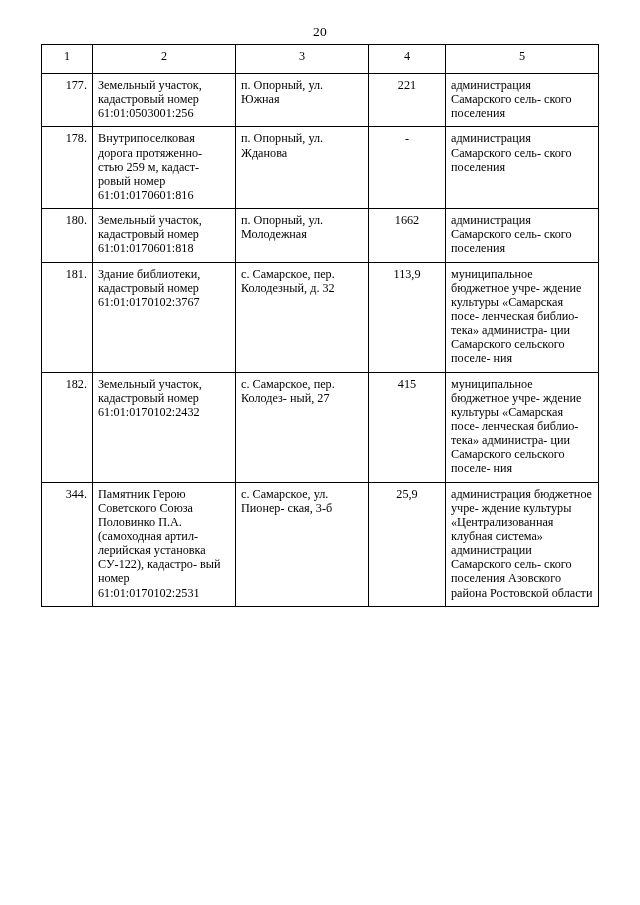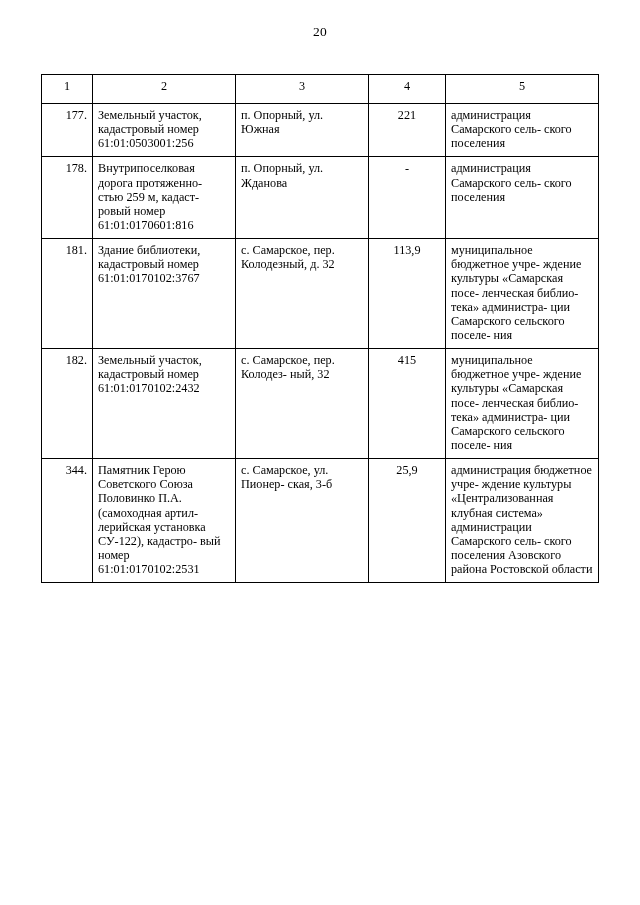--- a/index.html
+++ b/index.html
@@ -18,21 +18,21 @@
   .page {
     width: 640px;
     height: 905px;
     position: relative;
     box-sizing: border-box;
   }
   .page-number {
     text-align: center;
     font-size: 13.5px;
     margin-top: 24px;
-    margin-bottom: 34px;
+    margin-bottom: 4px;
     letter-spacing: 0.2px;
   }
   table.reg-table {
     border-collapse: collapse;
     margin: 0 auto;
     width: 502px;
     table-layout: fixed;
   }
   table.reg-table td {
     border: 1px solid #000000;
@@ -98,20 +98,32 @@
 ровый номер
 61:01:0170601:816</td>
         <td class="col-addr">п. Опорный,
 ул. Жданова</td>
         <td class="col-area dash">-</td>
         <td class="col-owner">администрация
 Самарского сель-
 ского поселения</td>
       </tr>
       <tr>
+        <td class="col-num num-cell">180.</td>
+        <td class="col-name">Земельный участок,
+кадастровый номер
+61:01:0170601:818</td>
+        <td class="col-addr">п. Опорный,
+ул. Молодежная</td>
+        <td class="col-area">1662</td>
+        <td class="col-owner">администрация
+Самарского сель-
+ского поселения</td>
+      </tr>
+      <tr>
         <td class="col-num num-cell">181.</td>
         <td class="col-name">Здание библиотеки,
 кадастровый номер
 61:01:0170102:3767</td>
         <td class="col-addr">с. Самарское,
 пер. Колодезный,
 д. 32</td>
         <td class="col-area">113,9</td>
         <td class="col-owner">муниципальное
 бюджетное учре-
@@ -123,21 +135,21 @@
 сельского поселе-
 ния</td>
       </tr>
       <tr>
         <td class="col-num num-cell">182.</td>
         <td class="col-name">Земельный участок,
 кадастровый номер
 61:01:0170102:2432</td>
         <td class="col-addr">с. Самарское,
 пер. Колодез-
-ный, 32</td>
+ный, 27</td>
         <td class="col-area">415</td>
         <td class="col-owner">муниципальное
 бюджетное учре-
 ждение культуры
 «Самарская посе-
 ленческая библио-
 тека» администра-
 ции Самарского
 сельского поселе-
 ния</td>

